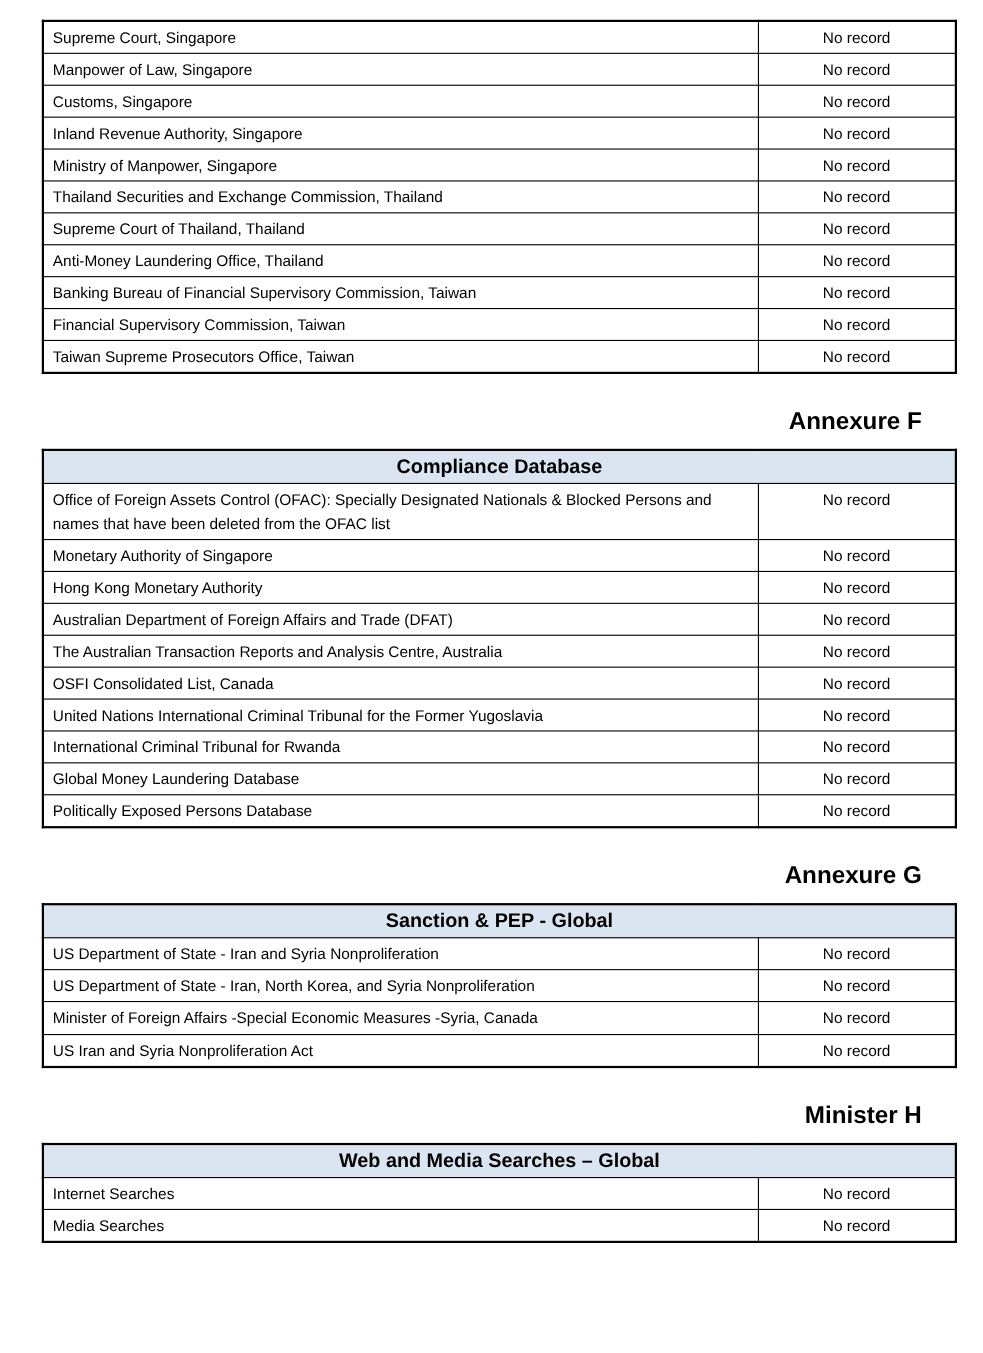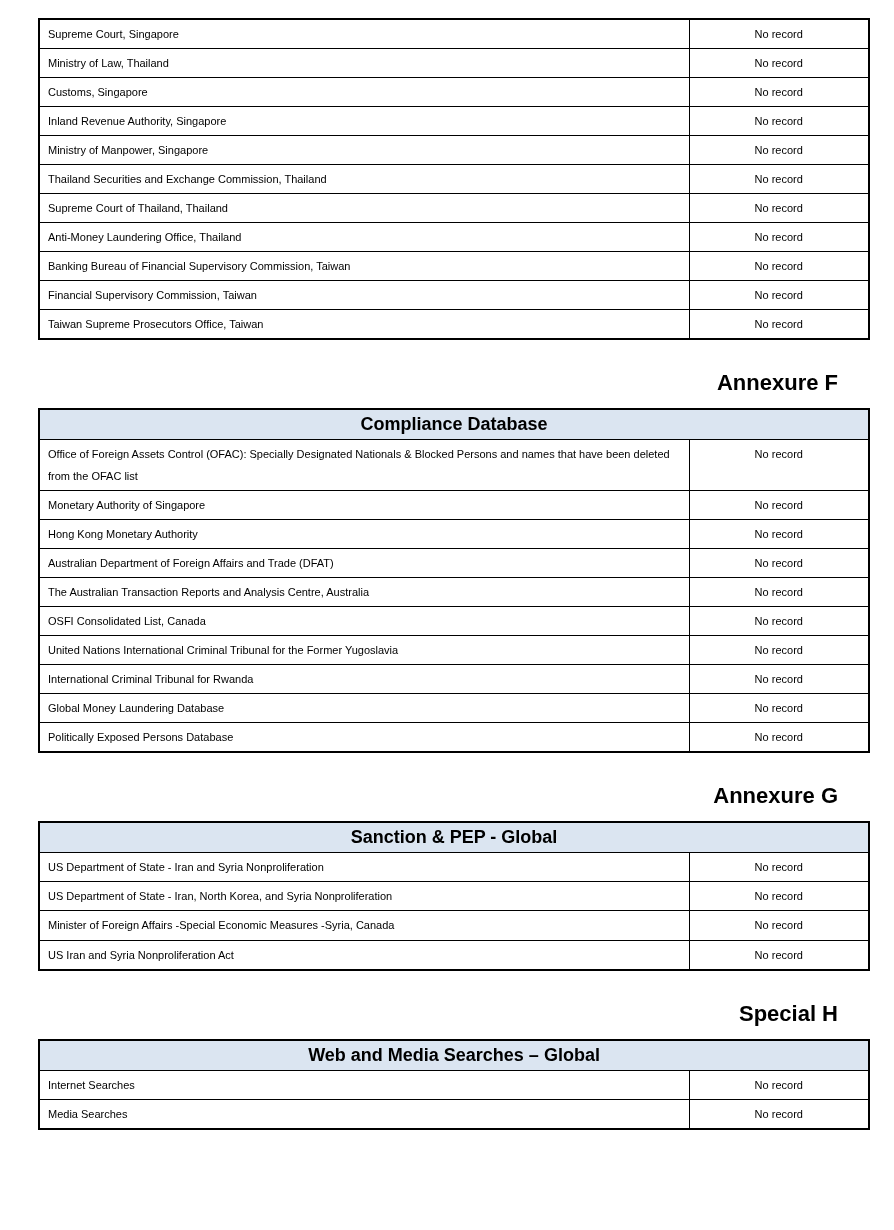--- a/index.html
+++ b/index.html
@@ -40,21 +40,21 @@
     border: 1px solid var(--border-color, #000);
     background: var(--header-bg, #dbe5f1);
     font-weight: bold;
     font-size: 18px;
     text-align: center;
     padding: 4px 6px;
     height: 21px;
   }
   table.records-table td {
     border: 1px solid var(--border-color, #000);
-    font-size: 11px;
+    font-size: 14px;
     line-height: 22px;
     padding: 3px 8px 3px 8px;
     vertical-align: top;
     height: 28px;
   }
   td.source-cell {
     text-align: left;
   }
   td.result-cell {
     text-align: center;
@@ -72,21 +72,21 @@
       <colgroup>
           <col class="source-col">
           <col class="result-col">
         </colgroup>
       <tbody>
           <tr>
             <td class="source-cell">Supreme Court, Singapore</td>
             <td class="result-cell">No record</td>
           </tr>
           <tr>
-            <td class="source-cell">Ministry of Law, Thailand</td>
+            <td class="source-cell">Manpower of Law, Singapore</td>
             <td class="result-cell">No record</td>
           </tr>
           <tr>
             <td class="source-cell">Customs, Singapore</td>
             <td class="result-cell">No record</td>
           </tr>
           <tr>
             <td class="source-cell">Inland Revenue Authority, Singapore</td>
             <td class="result-cell">No record</td>
           </tr>
@@ -206,21 +206,21 @@
           </tr>
           <tr>
             <td class="source-cell">US Iran and Syria Nonproliferation Act</td>
             <td class="result-cell">No record</td>
           </tr>
         </tbody>
     </table>
   </section>
 
   <section class="annex-section">
-    <div class="annexure-label">Special H</div>
+    <div class="annexure-label">Minister H</div>
     <table class="records-table">
       <colgroup>
           <col class="source-col">
           <col class="result-col">
         </colgroup>
       <thead>
         <tr>
           <th colspan="2">Web and Media Searches – Global</th>
         </tr>
       </thead>

